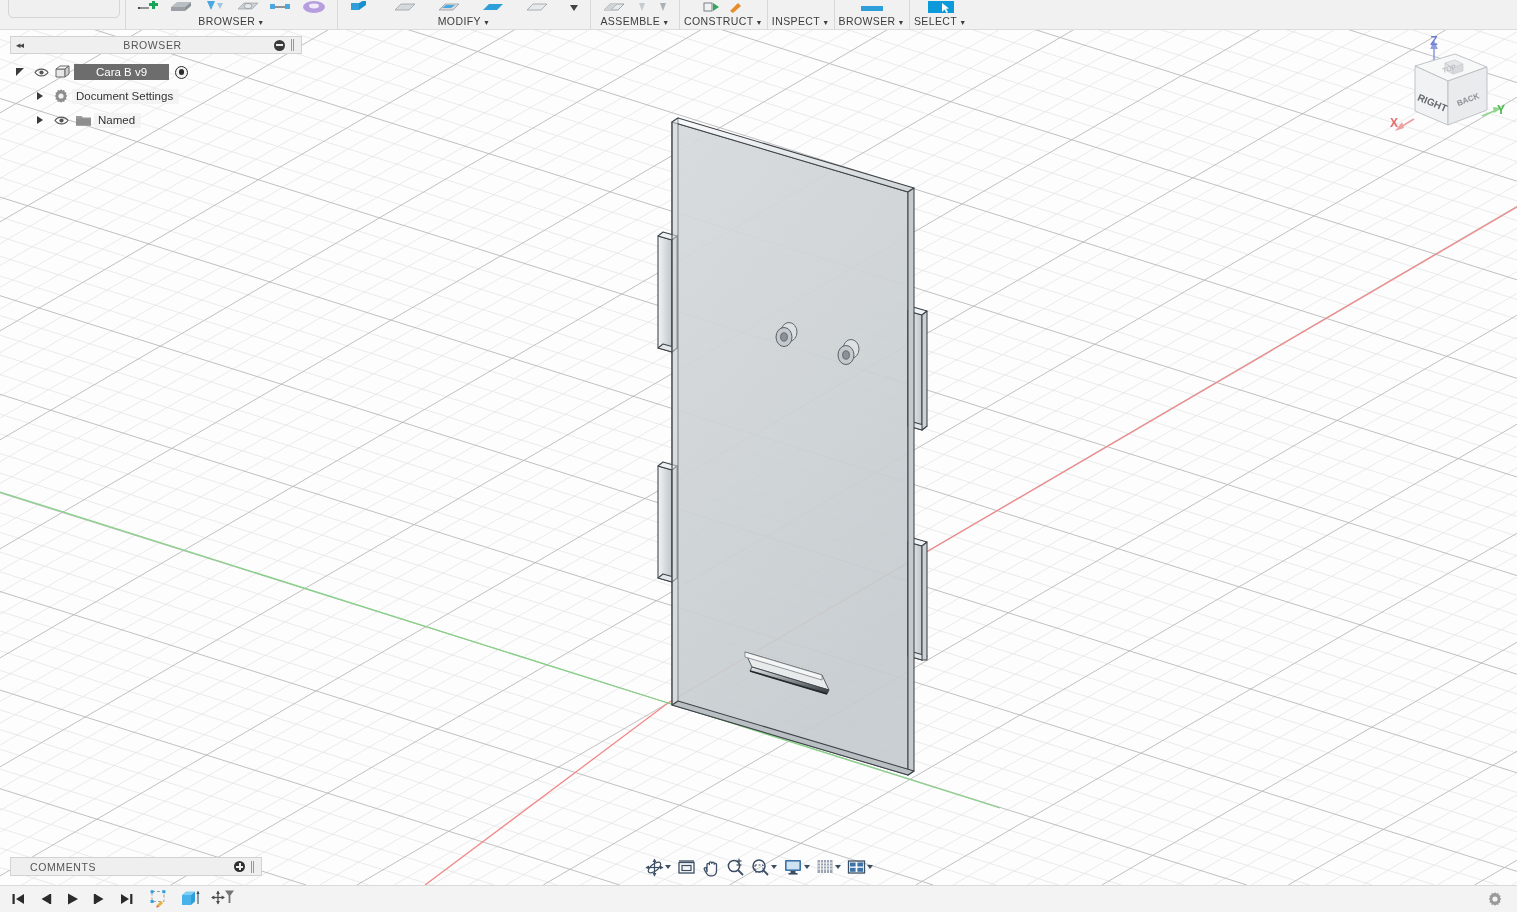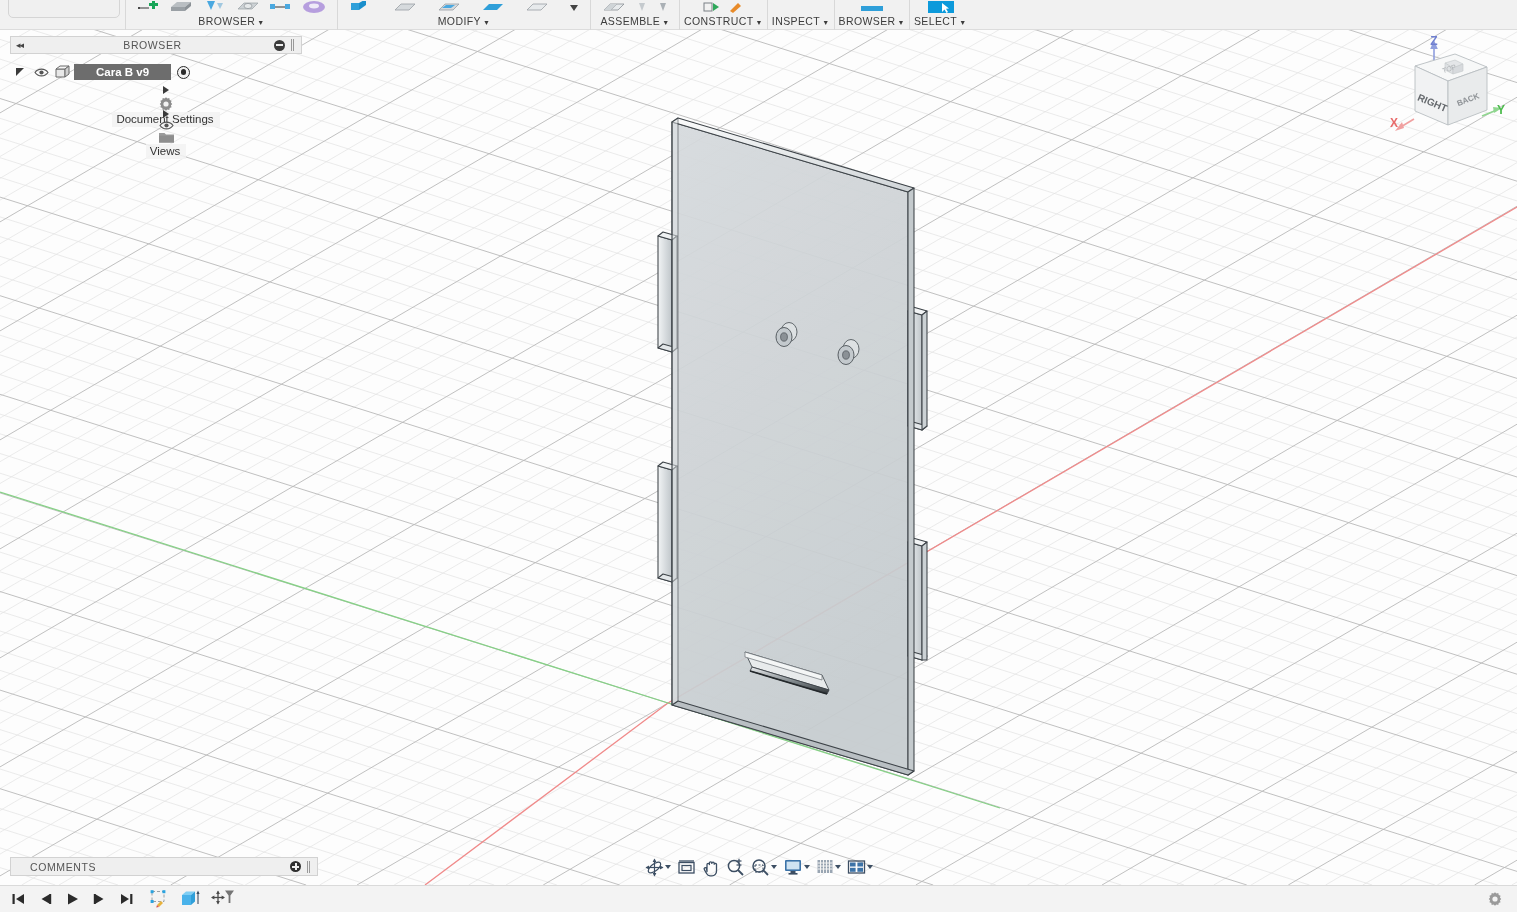--- a/index.html
+++ b/index.html
@@ -74,45 +74,45 @@
   .tri { display:inline-block; width:0; height:0; border-left: 6px solid #3a3a3a;
          border-top: 4.5px solid transparent; border-bottom: 4.5px solid transparent; }
   .tri-down { display:inline-block; width:0;height:0; border-top: 8px solid #3a3a3a;
          border-right: 8px solid transparent; }
   .eye {
     width: 22px; flex: none; display: flex; justify-content: center; align-items: center;
   }
   .eye svg { display:block; }
   .ficon { width: 22px; flex: none; display:flex; justify-content:center; align-items:center; }
   .lbl { padding: 1px 6px 2px 4px; background: rgba(242,242,242,0.86); white-space: nowrap; }
-  .root-row .lbl { background: #6d6d6d; color: #fff; padding: 2px 22px 2px 22px; font-weight: bold; }
+  .root-row .lbl { background: #6d6d6d; color: #fff; padding: 2px 22px 2px 22px; font-weight: normal; }
   .radio {
     width: 13px; height: 13px; border-radius: 50%; border: 1.6px solid #2b2b2b;
     margin-left: 6px; position: relative; flex: none; background:#f2f2f2;
   }
   .radio::after { content:''; position:absolute; left:2.7px; top:2.7px; width:5.5px; height:5.5px;
     border-radius:50%; background:#2b2b2b; }
-  .indent-1 { padding-left: 20px; flex-direction: column; }
+  .indent-1 { padding-left: 20px; }
 
   
   #viewcube { position: absolute; right: 8px; top: 32px; width: 122px; height: 118px; z-index: 25; }
 
   
   #navbar {
     position: absolute; left: 50%; transform: translateX(-50%); bottom: 32px;
     height: 26px; display: flex; align-items: center; gap: 2px;
     z-index: 25; padding: 0 4px;
   }
   .nav-btn { height: 24px; display: flex; align-items: center; gap: 1px; padding: 0 2px; cursor: pointer; }
   .nav-caret { width:0;height:0;border-left:3.5px solid transparent;border-right:3.5px solid transparent;
                border-top:4.5px solid #3c4e63; }
 
   
   #comments {
-    position: absolute; left: 10px; bottom: 36px; width: 308px; height: 19px;
+    position: absolute; left: 10px; bottom: 36px; width: 252px; height: 19px;
     background: #efefef; border: 1px solid #d2d2d2; z-index: 30;
     display: flex; align-items: center; padding: 0 5px;
     font-size: 10.5px; color: #555; letter-spacing: .6px;
   }
   #comments .ttl { flex: 1; padding-left: 14px; }
   .plus-btn { width: 11px; height: 11px; border-radius: 50%; background: #2f2f2f; position: relative; flex:none;}
   .plus-btn::after { content:''; position:absolute; left:2px; top:4.5px; width:7px; height:2px; background:#efefef; }
   .plus-btn::before { content:''; position:absolute; left:4.5px; top:2px; width:2px; height:7px; background:#efefef; }
 
   
@@ -497,21 +497,21 @@
             <path d="M1 5.5 C4 1, 11 1, 14 5.5 C11 10, 4 10, 1 5.5 Z" fill="none" stroke="#555" stroke-width="1.1"></path>
             <circle cx="7.5" cy="5.5" r="2.1" fill="#555"></circle>
           </svg>
         </span>
         <span class="ficon">
           <svg width="17" height="13" viewBox="0 0 17 13">
             <path d="M1 2 L6.5 2 L8 3.6 L16 3.6 L16 11.6 L1 11.6 Z" fill="#9b9b9b"></path>
             <rect x="1" y="4.6" width="15" height="7" fill="#8e8e8e"></rect>
           </svg>
         </span>
-        <span class="lbl">Views</span>
+        <span class="lbl">Named</span>
       </div>
 
     </div>
   </div>
 
   <div id="navbar">
     <div class="nav-btn">
       <svg width="19" height="19" viewBox="0 0 19 19">
         <ellipse cx="9.5" cy="9.5" rx="7.4" ry="3.4" fill="none" stroke="#3c4e63" stroke-width="1.2" transform="rotate(-38 9.5 9.5)"></ellipse>
         <line x1="9.5" y1="1.5" x2="9.5" y2="17.5" stroke="#3c4e63" stroke-width="1.2"></line>

